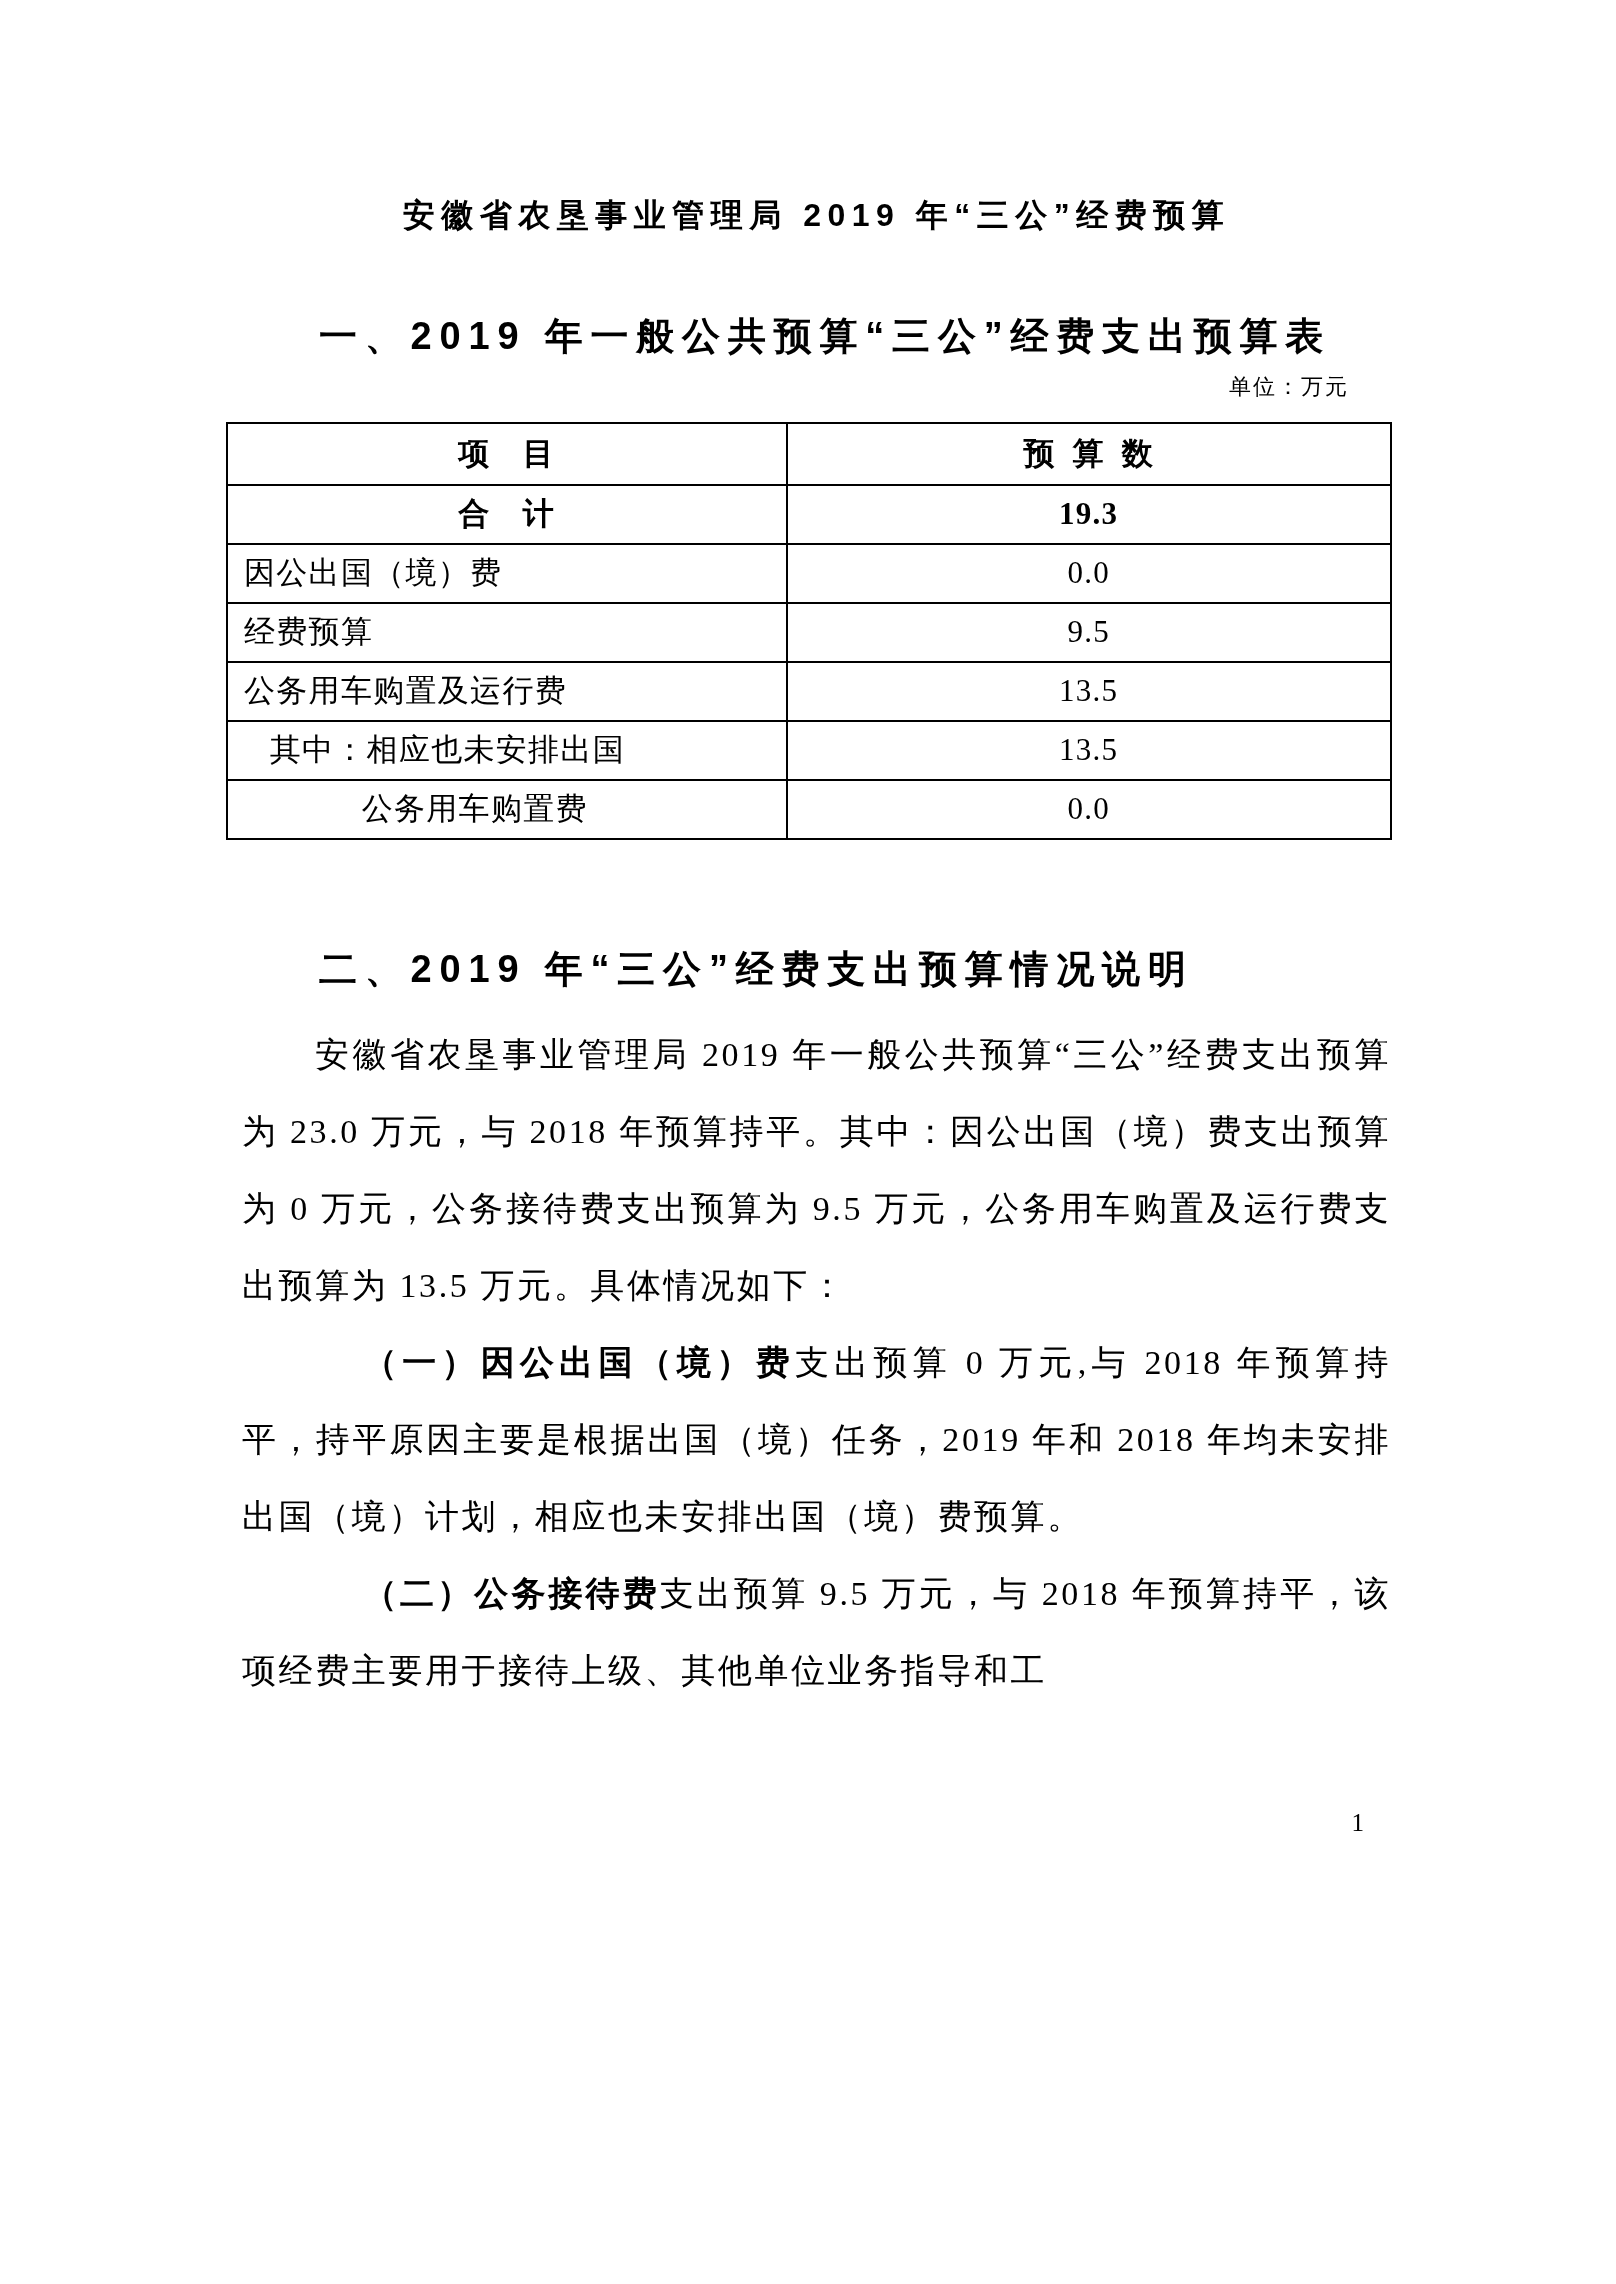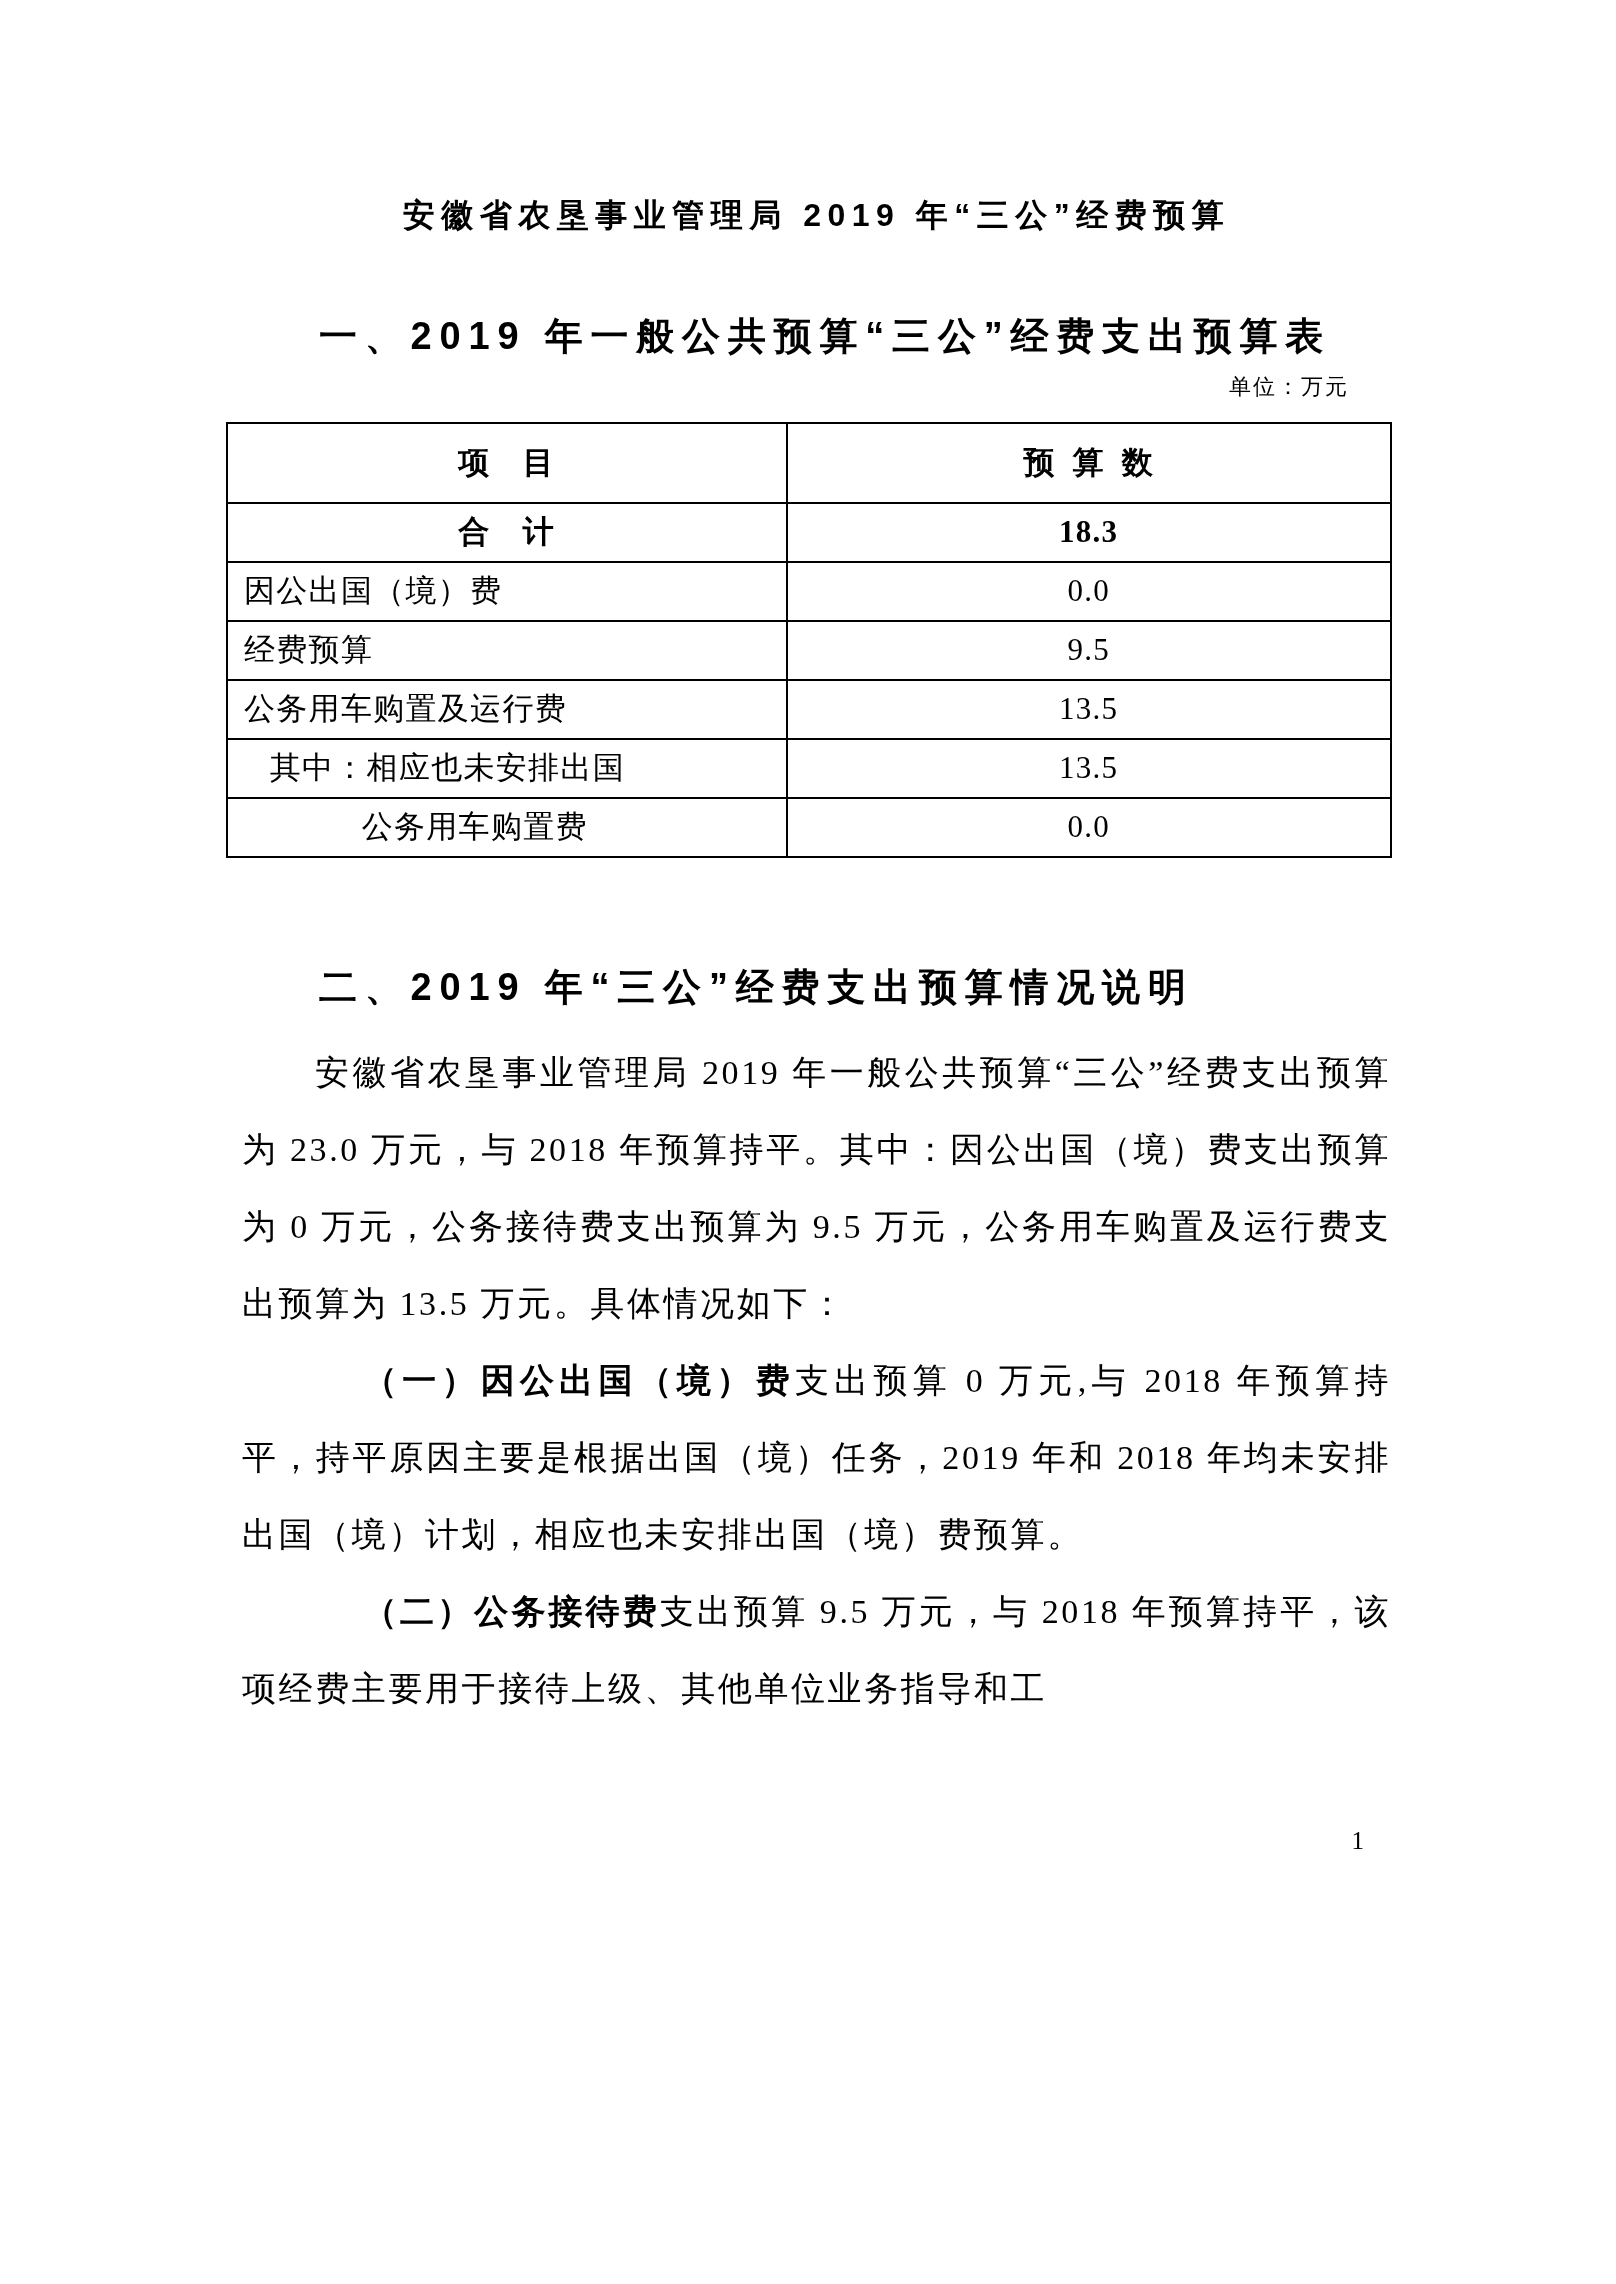--- a/index.html
+++ b/index.html
@@ -53,21 +53,21 @@
     box-sizing: border-box;
     font-size: 31px;
   }
   .t-row {
     display: flex;
     align-items: stretch;
     height: 59px;
     border-top: 2.6px solid #000;
     box-sizing: border-box;
   }
-  .t-row.t-header { border-top: none; height: 78px; }
+  .t-row.t-header { border-top: none; height: 60px; }
   .t-label {
     width: 560px;
     border-right: 2px solid #000;
     display: flex;
     align-items: center;
     padding-left: 16.3px;
     box-sizing: border-box;
     letter-spacing: 1.3px;
   }
   .t-value {
@@ -114,21 +114,21 @@
 
 <div class="unit-note">单位：万元</div>
 
 <div class="budget-table">
   <div class="t-row t-header">
     <div class="t-label center-label bold-cell">项　目</div>
     <div class="t-value bold-cell">预 算 数</div>
   </div>
   <div class="t-row">
     <div class="t-label center-label bold-cell">合　计</div>
-    <div class="t-value bold-cell">18.3</div>
+    <div class="t-value bold-cell">19.3</div>
   </div>
   <div class="t-row">
     <div class="t-label">因公出国（境）费</div>
     <div class="t-value">0.0</div>
   </div>
   <div class="t-row">
     <div class="t-label">经费预算</div>
     <div class="t-value">9.5</div>
   </div>
   <div class="t-row">

